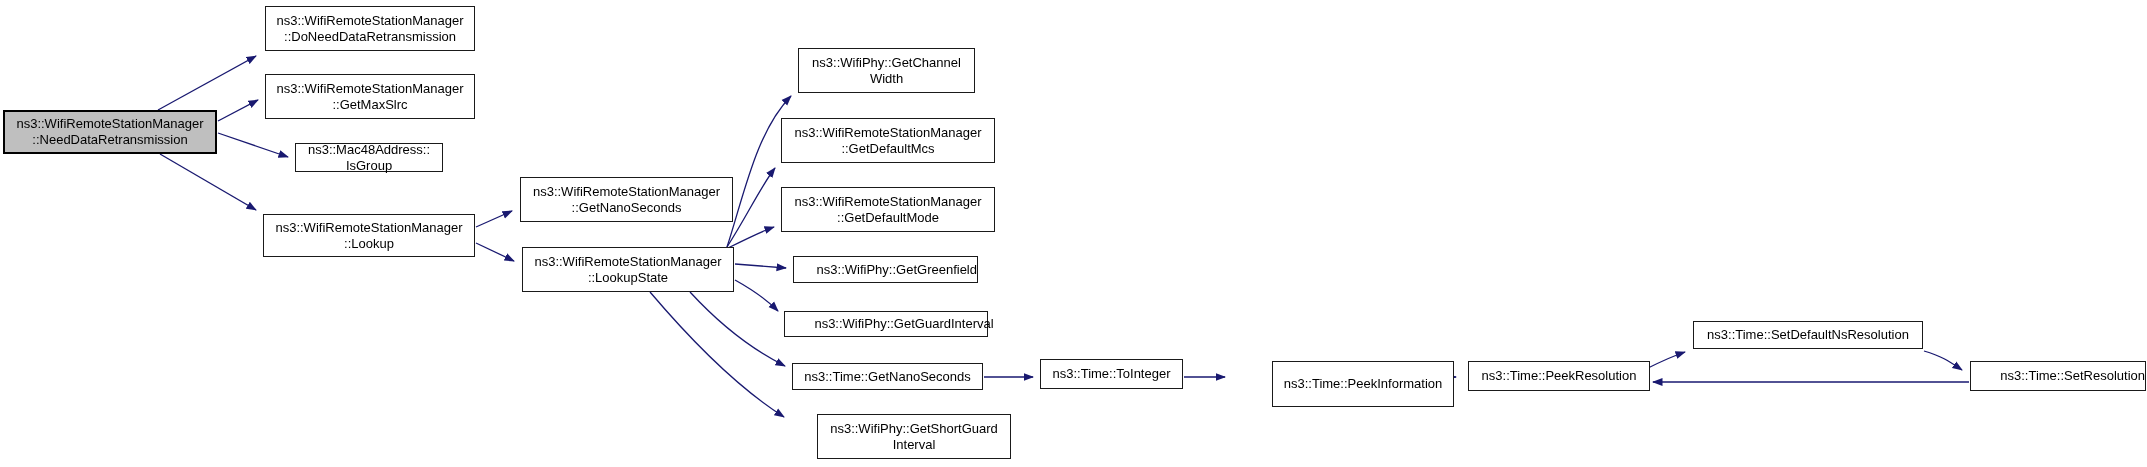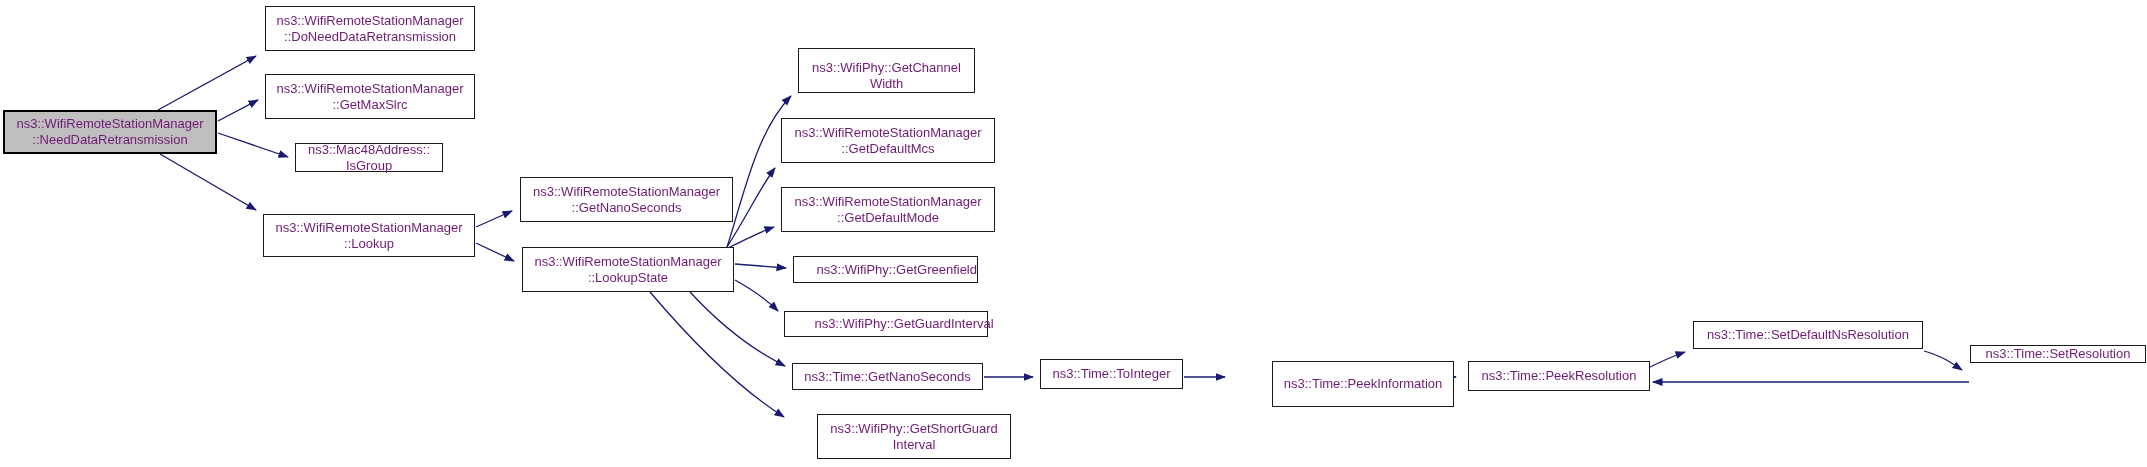--- a/index.html
+++ b/index.html
@@ -20,21 +20,21 @@
     left: 0;
     top: 0;
     width: 2147px;
     height: 467px;
   }
   .node {
     position: absolute;
     box-sizing: border-box;
     background: #ffffff;
     border: 1px solid #1a1a1a;
-    color: #701a75;
+    color: #000000;
     font-size: 13px;
     line-height: 16px;
     display: flex;
     flex-direction: column;
     align-items: center;
     justify-content: center;
     text-align: center;
     white-space: nowrap;
     cursor: pointer;
   }
@@ -105,21 +105,21 @@
         <span class="line">::Lookup</span>
       </div>
       <div class="node" style="left: 520px; top: 177px; width: 213px; height: 45px;">
         <span class="line">ns3::WifiRemoteStationManager</span>
         <span class="line">::GetNanoSeconds</span>
       </div>
       <div class="node" style="left: 522px; top: 247px; width: 212px; height: 45px;">
         <span class="line">ns3::WifiRemoteStationManager</span>
         <span class="line">::LookupState</span>
       </div>
-      <div class="node" style="left: 798px; top: 48px; width: 177px; height: 45px; justify-content: flex-end;">
+      <div class="node" style="left: 798px; top: 48px; width: 177px; height: 45px;">
         <span class="line">ns3::WifiPhy::GetChannel</span>
         <span class="line">Width</span>
       </div>
       <div class="node" style="left: 781px; top: 118px; width: 214px; height: 45px;">
         <span class="line">ns3::WifiRemoteStationManager</span>
         <span class="line">::GetDefaultMcs</span>
       </div>
       <div class="node" style="left: 781px; top: 187px; width: 214px; height: 45px;">
         <span class="line">ns3::WifiRemoteStationManager</span>
         <span class="line">::GetDefaultMode</span>
@@ -142,17 +142,17 @@
       </div>
       <div class="node" style="left: 1272px; top: 361px; width: 182px; height: 46px;">
         <span class="line">ns3::Time::PeekInformation</span>
       </div>
       <div class="node" style="left: 1448px; top: 361px; width: 182px; height: 30px; margin-left: 20px;">
         <span class="line">ns3::Time::PeekResolution</span>
       </div>
       <div class="node" style="left: 1693px; top: 321px; width: 230px; height: 28px;">
         <span class="line">ns3::Time::SetDefaultNsResolution</span>
       </div>
-      <div class="node" style="left: 1970px; top: 345px; width: 176px; height: 18px;">
+      <div class="node" style="left: 1970px; top: 361px; width: 176px; height: 30px; align-items: flex-end;">
         <span class="line">ns3::Time::SetResolution</span>
       </div>
     </div>
 </div>
 
 </body></html>

